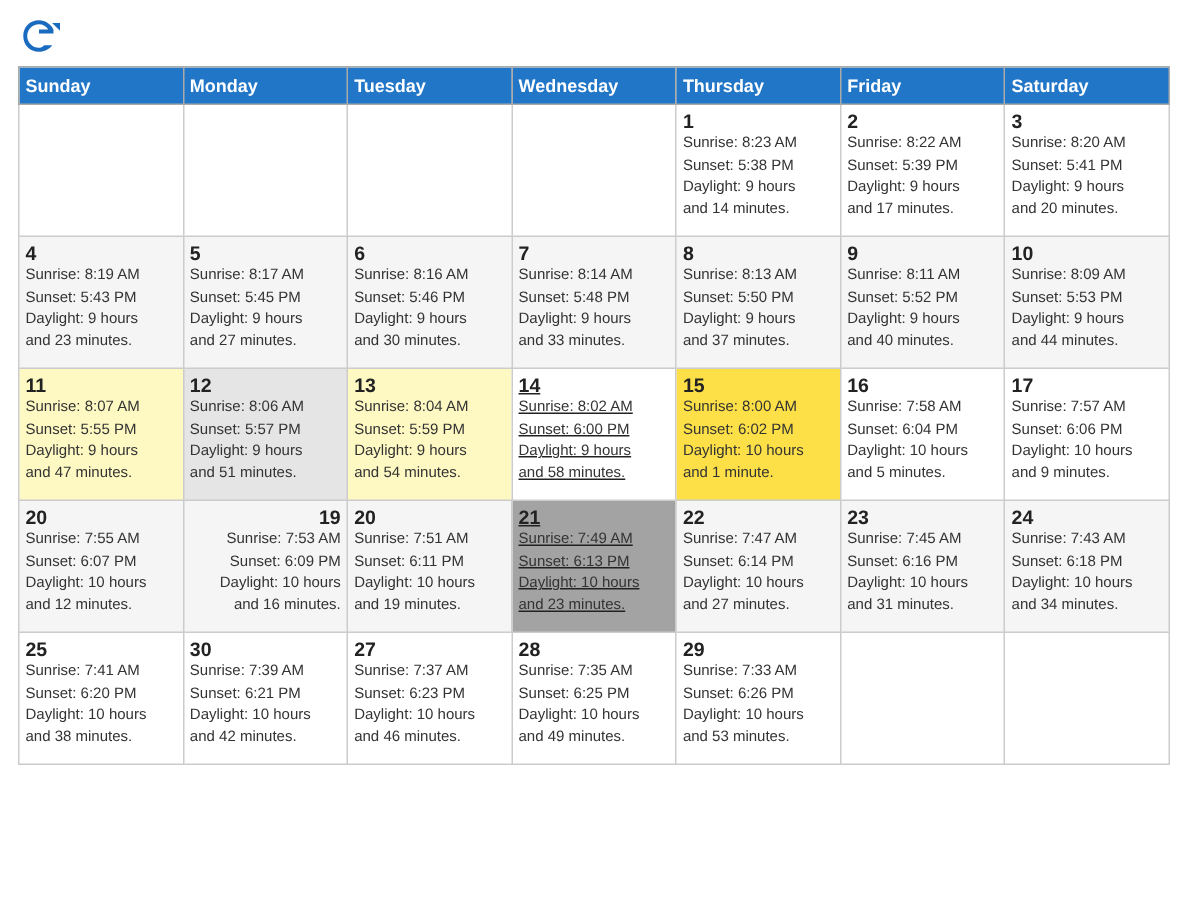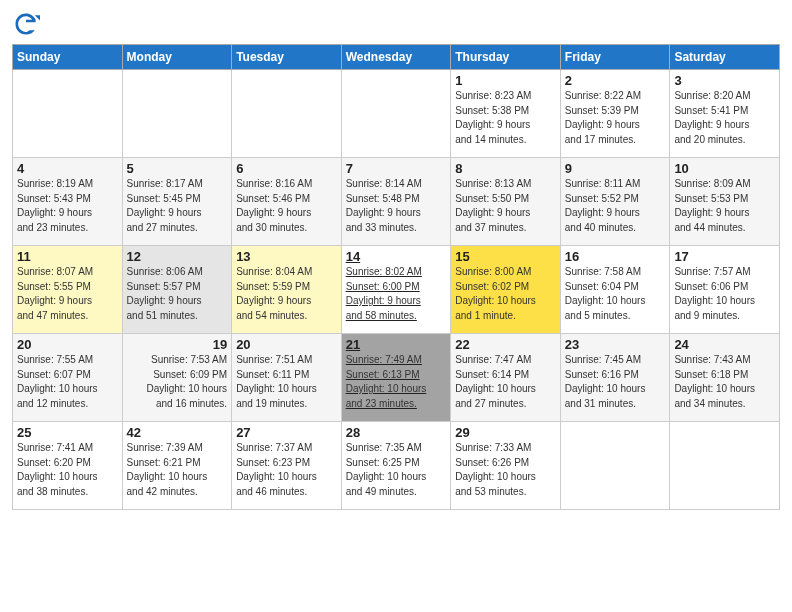--- a/index.html
+++ b/index.html
@@ -236,21 +236,21 @@
             <span class="day-number">24</span>
             <div class="day-info">Sunrise: 7:43 AM<br>Sunset: 6:18 PM<br>Daylight: 10 hours<br>and 34 minutes.</div>
           </td>
         </tr>
         <tr>
           <td style="background: rgb(255, 255, 255);">
             <span class="day-number">25</span>
             <div class="day-info">Sunrise: 7:41 AM<br>Sunset: 6:20 PM<br>Daylight: 10 hours<br>and 38 minutes.</div>
           </td>
           <td style="background: rgb(255, 255, 255);">
-            <span class="day-number">42</span>
+            <span class="day-number">30</span>
             <div class="day-info">Sunrise: 7:39 AM<br>Sunset: 6:21 PM<br>Daylight: 10 hours<br>and 42 minutes.</div>
           </td>
           <td style="background: rgb(255, 255, 255);">
             <span class="day-number">27</span>
             <div class="day-info">Sunrise: 7:37 AM<br>Sunset: 6:23 PM<br>Daylight: 10 hours<br>and 46 minutes.</div>
           </td>
           <td style="background: rgb(255, 255, 255);">
             <span class="day-number">28</span>
             <div class="day-info">Sunrise: 7:35 AM<br>Sunset: 6:25 PM<br>Daylight: 10 hours<br>and 49 minutes.</div>
           </td>

